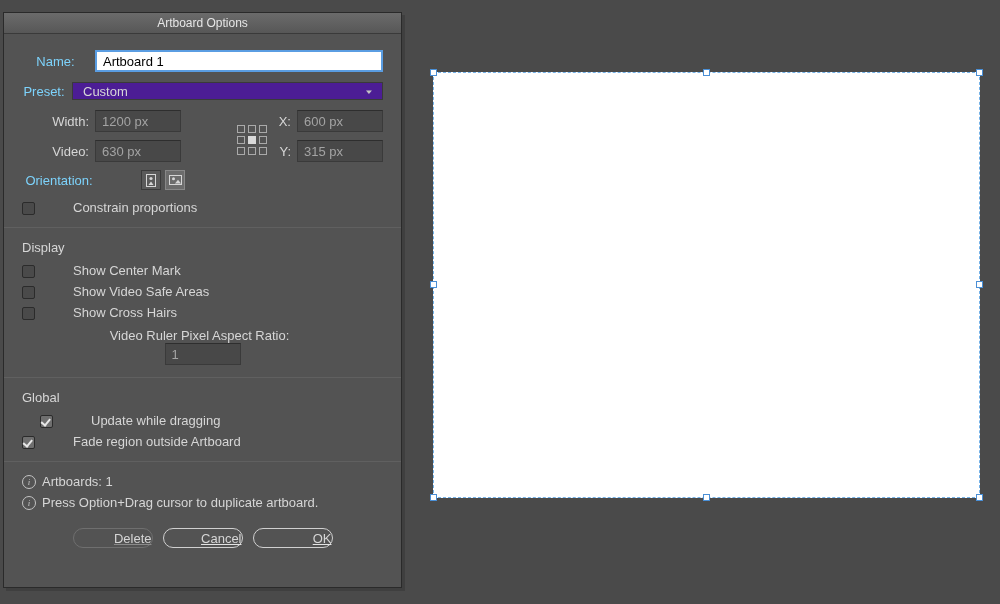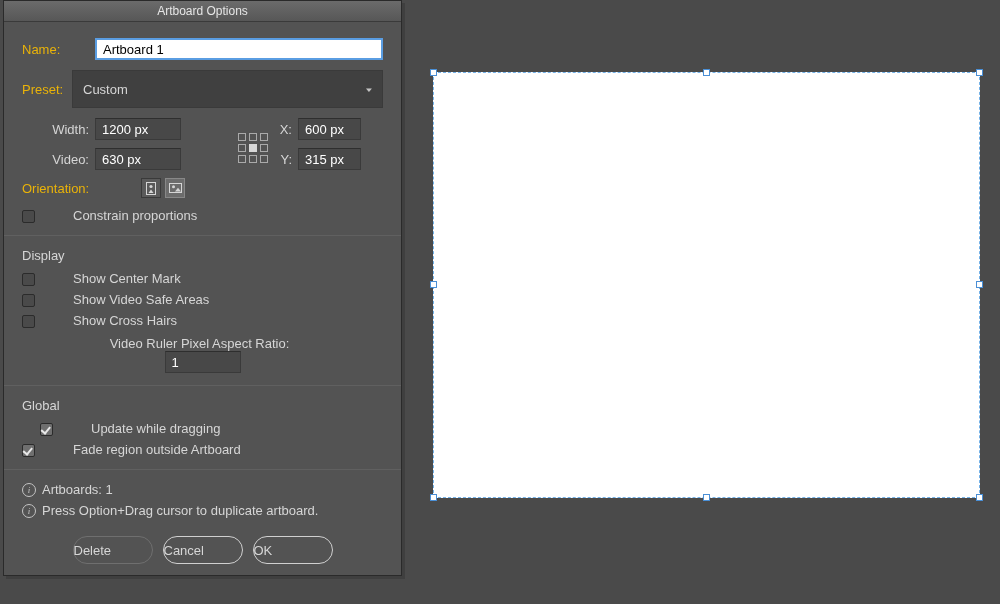--- a/index.html
+++ b/index.html
@@ -23,83 +23,83 @@
   .sel-handle.tr { right: -4px; top: -4px; }
   .sel-handle.ml { left: -4px; top: calc(50% - 4px); }
   .sel-handle.mr { right: -4px; top: calc(50% - 4px); }
   .sel-handle.bl { left: -4px; bottom: -4px; }
   .sel-handle.bm { left: calc(50% - 4px); bottom: -4px; }
   .sel-handle.br { right: -4px; bottom: -4px; }
 
   
   .dialog {
     position: absolute;
-    left: 3px; top: 0;
+    left: 3px; top: 12px;
     width: 399px; height: 576px;
     background: #535353;
     border: 1px solid #2a2a2a;
     box-shadow: 3px 3px 0 rgba(0,0,0,0.15);
   }
   .titlebar {
     height: 21px;
     background: linear-gradient(#6b6b6b, #575757);
     border-bottom: 1px solid #3a3a3a;
     text-align: center;
     line-height: 21px;
     font-size: 12px;
     color: #e6e6e6;
   }
   .dialog-body { padding: 16px 18px 10px 18px; }
 
   .row { display: flex; align-items: center; margin-bottom: 10px; }
-  .row .lbl { text-align: left; padding-right: 6px; color: #eab308; font-size: 13px; }
+  .row .lbl { text-align: center; padding-right: 6px; color: #7dd3fc; font-size: 13px; }
   .row .lbl.indent { width: 73px; }
 
   .text-field {
     background: #484848;
     border: 1px solid #3a3a3a;
     border-top-color: #2e2e2e;
-    color: #ffffff;
+    color: #a3a3a3;
     height: 22px;
     padding: 2px 6px;
     font-size: 13px;
   }
   .text-field.name {
     flex: 1;
     background: #ffffff;
     color: #000000;
     border: 2px solid #5a9de2;
   }
   .text-field.name::selection { background: #b4d5ff; }
 
   .select {
     flex: 1;
-    background: #404040;
+    background: #4c1d95;
     border: 1px solid #3a3a3a;
-    height: 38px;
+    height: 18px;
     display: flex; align-items: center; justify-content: space-between;
     padding: 0 8px 0 10px;
     border-radius: 0;
     cursor: default;
   }
   .select .chev { font-size: 10px; color: #c4c4c4; transform: scaleY(0.6); }
 
   
   .size-pos { display: flex; }
   .size-col { width: 208px; }
   .anchor-col { width: 46px; display:flex; align-items:center; justify-content:center; }
   .pos-col { flex: 1; }
 
   .sp-row { display:flex; align-items:center; margin-bottom: 8px; }
   .sp-row .lbl { width: 73px; text-align: right; padding-right:6px; }
   .sp-row .text-field { width: 86px; }
 
   .pos-row { display:flex; align-items:center; margin-bottom:8px; }
   .pos-row .lbl { width: 22px; text-align:right; padding-right:6px; }
-  .pos-row .text-field { width: 63px; }
+  .pos-row .text-field { width: 86px; }
 
   
   .anchor {
     width: 30px; height: 30px;
     display: grid; grid-template-columns: repeat(3, 8px); grid-template-rows: repeat(3, 8px);
     gap: 3px;
   }
   .anchor .cell {
     width: 8px; height: 8px;
     border: 1px solid #aaa;
@@ -156,27 +156,28 @@
     font-size: 9px; font-style: italic; font-family: Georgia, serif;
     color:#c4c4c4;
   }
 
   
   .button-row {
     display:flex; justify-content:center; gap: 10px;
     margin-top: 18px;
   }
   .btn {
-    min-width: 80px; height: 28px;
+    min-width: 80px; height: 20px;
     border: 1.5px solid #d0d0d0;
     border-radius: 14px;
     background: transparent;
     color: #e4e4e4;
-    display:flex; align-items:center; justify-content:flex-start;
+    display:flex; align-items:center; justify-content:flex-end;
     cursor: pointer;
+    text-decoration: underline;
   }
   .btn.disabled {
     border-color: #6f6f6f;
     color: #8a8a8a;
     cursor: default;
   }
 </style>
 </head>
 <body>
 

